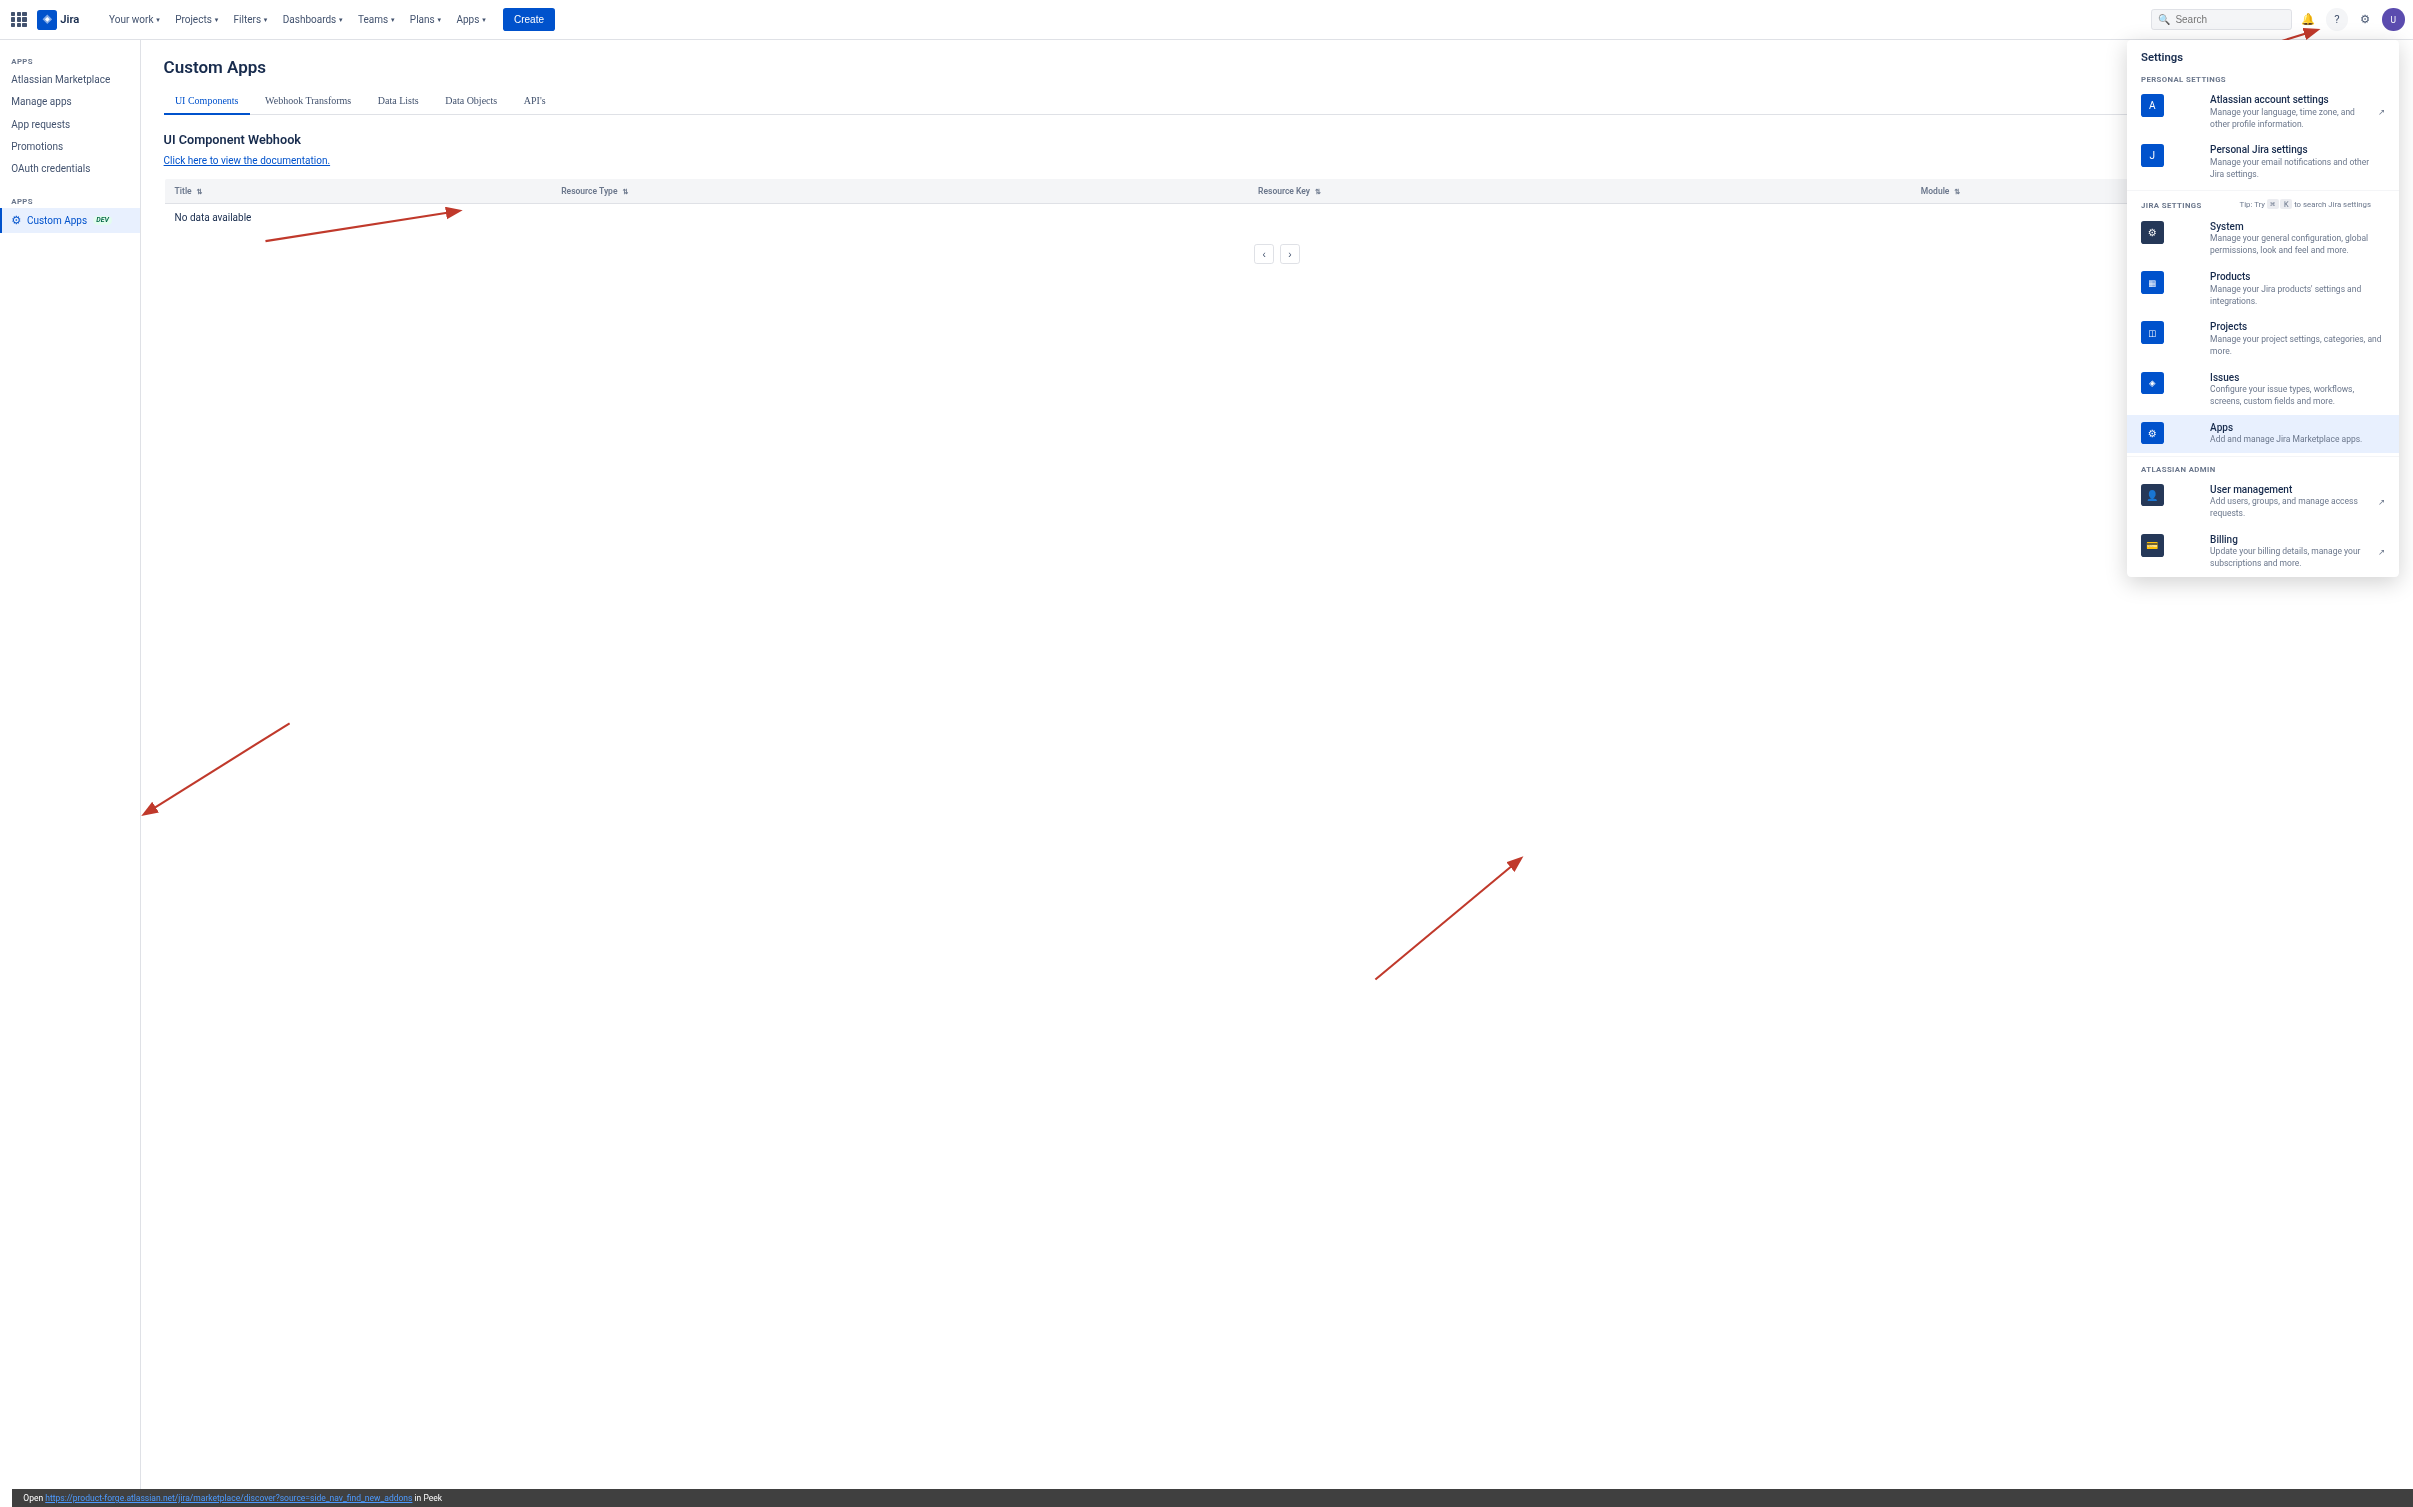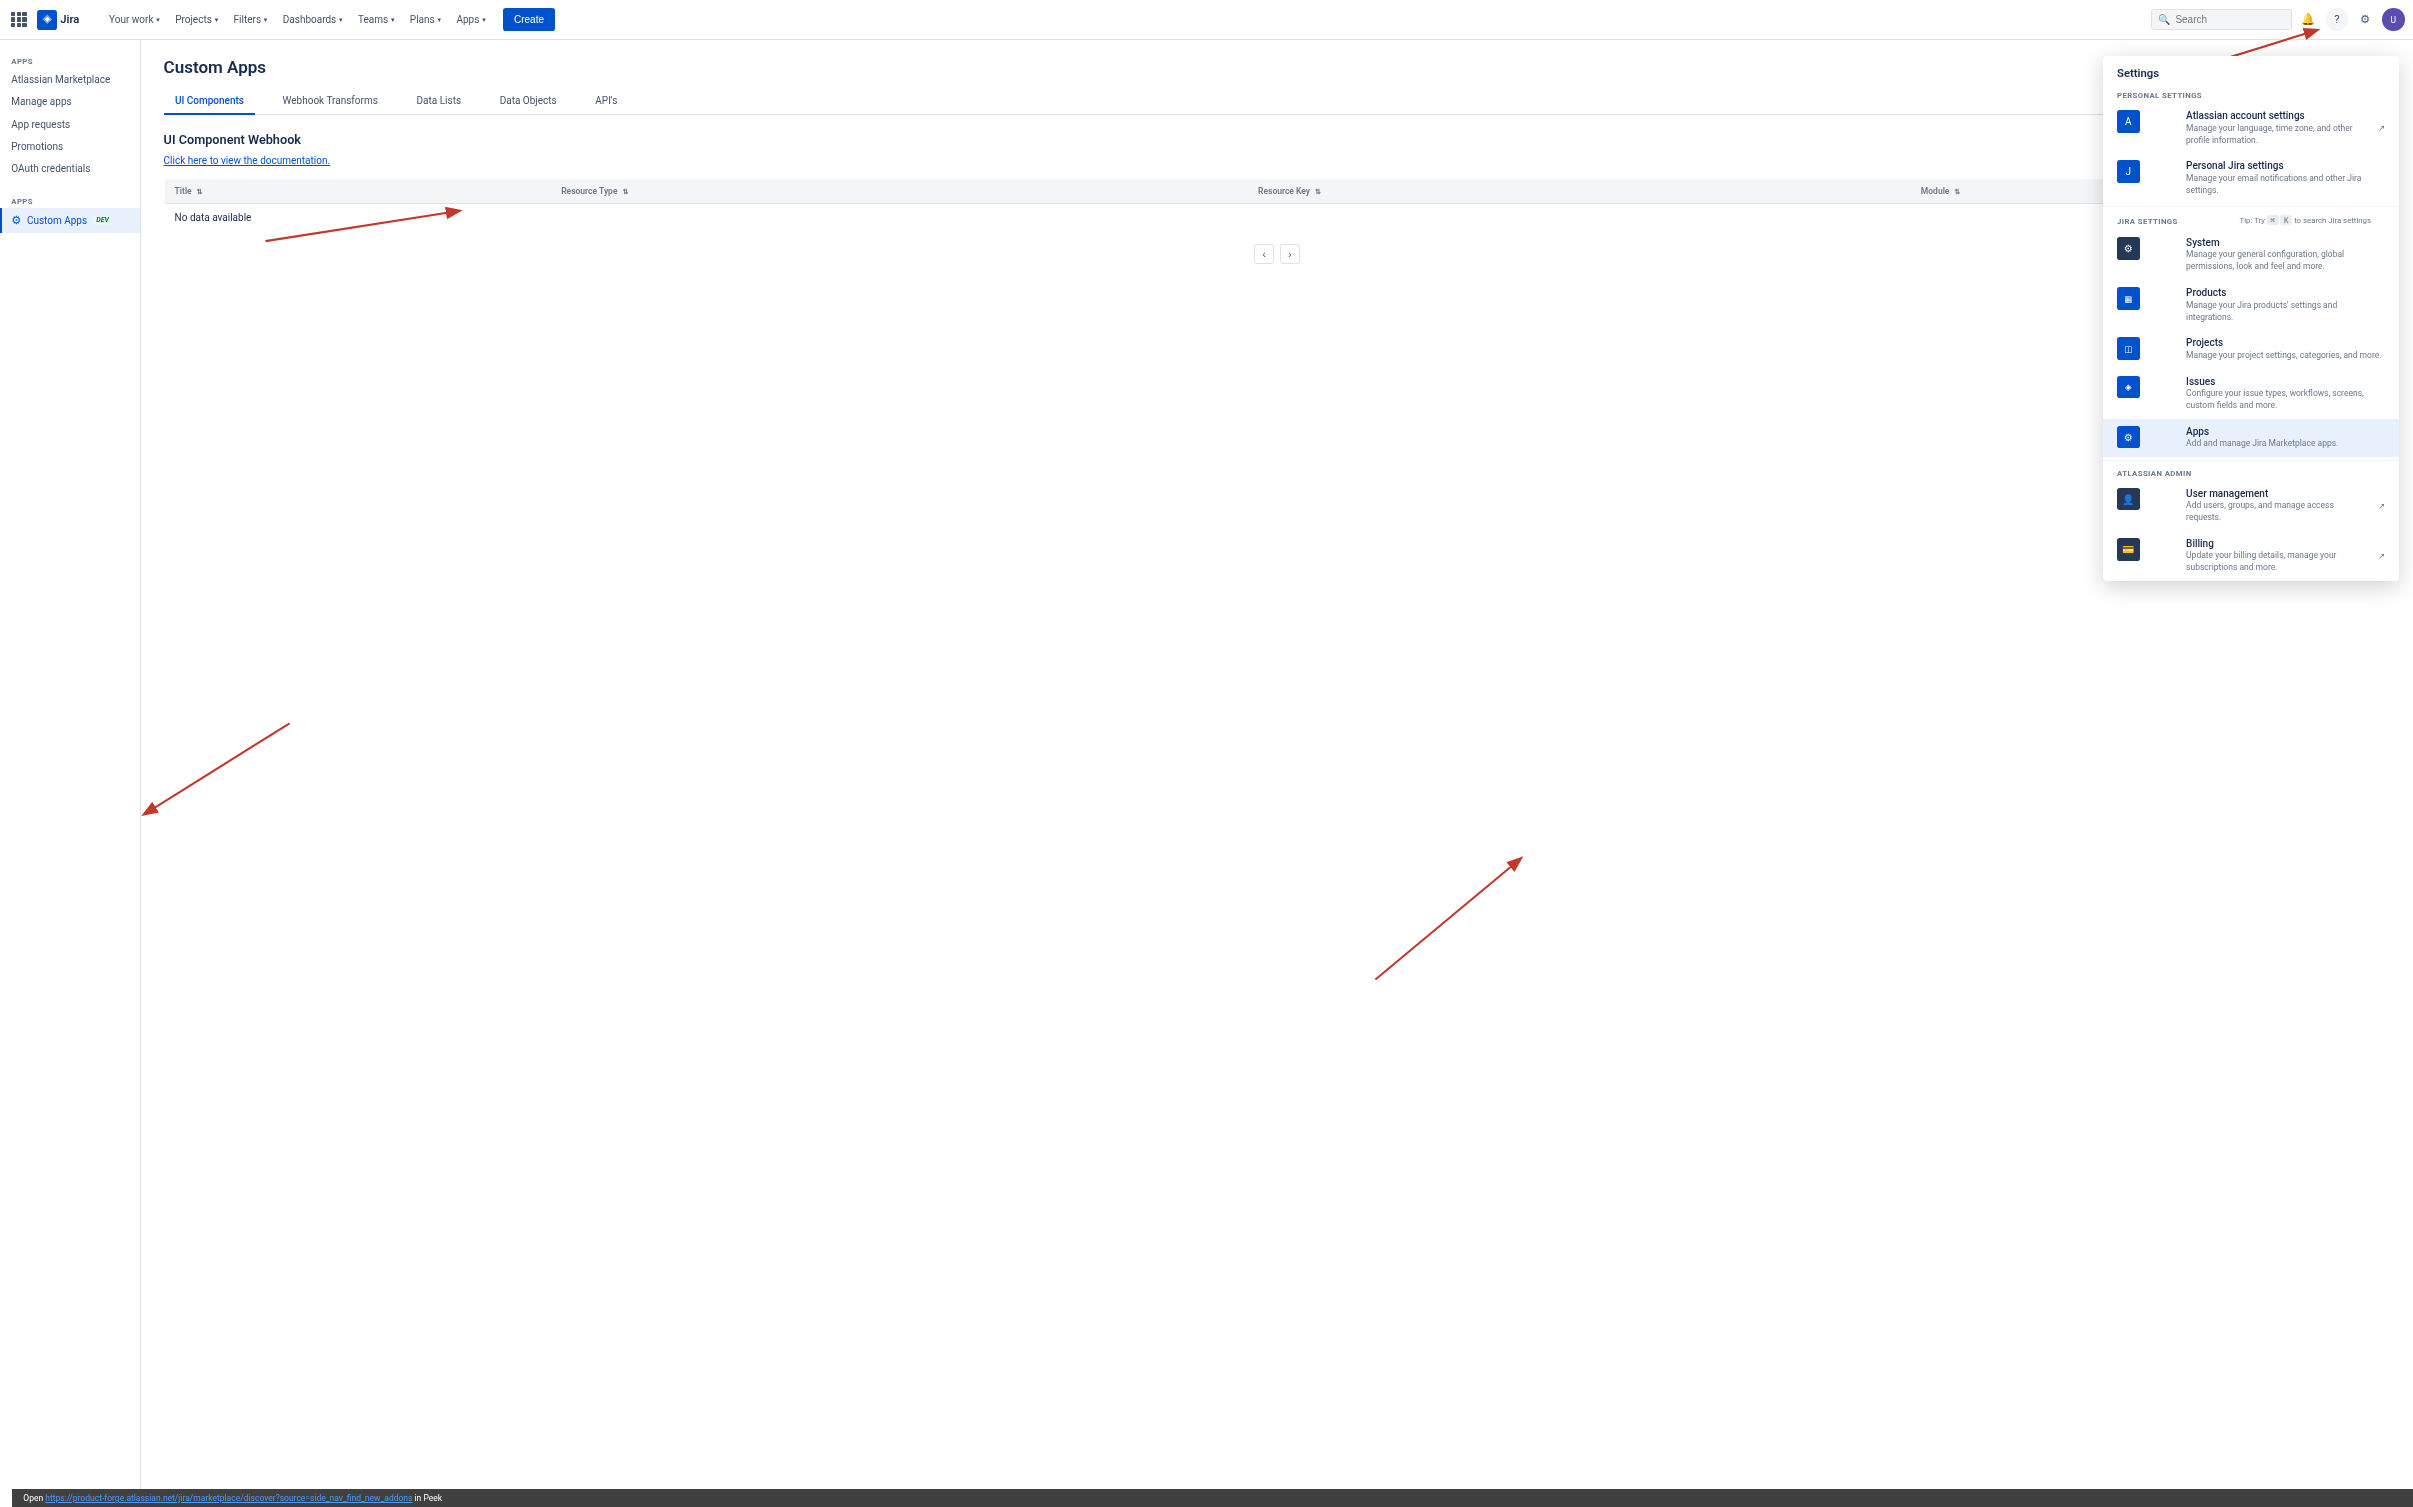--- a/index.html
+++ b/index.html
@@ -37,40 +37,40 @@
     .sidebar-item.active { background: #e8f0fe; color: #0052cc; border-left: 2.1px solid #0052cc; padding-left: 9.2px; }
     .sidebar-badge { background: #dfe1e6; color: #42526e; font-size: 7px; padding: 0.7px 3.5px; border-radius: 7px; font-weight: 600; font-style: italic; }
     .sidebar-badge.dev { background: #e3fcef; color: #006644; }
 
     
     .main { flex: 1; overflow-y: auto; background: #fff; }
     .main-inner { padding: 17px 22.6px; max-width: 100%; }
     .page-title { font-size: 17px; font-weight: 600; color: #172b4d; margin-bottom: 11.3px; }
 
     
-    .tabs { display: flex; border-bottom: 1.4px solid #dfe1e6; margin-bottom: 17px; gap: 16px; }
+    .tabs { display: flex; border-bottom: 1.4px solid #dfe1e6; margin-bottom: 17px; gap: 4px; font-family: Liberation Serif, serif; }
     .tab { padding: 7px 11.3px; cursor: pointer; color: #42526e; font-size: 10px; border-bottom: 2.1px solid transparent; margin-bottom: -1.4px; }
     .tab.active { color: #0052cc; border-bottom-color: #0052cc; font-weight: 500; }
 
     .section-title { font-size: 12.7px; font-weight: 600; color: #172b4d; margin-bottom: 8.5px; }
     .section-desc { color: #42526e; font-size: 10px; margin-bottom: 5.6px; }
     .section-link { color: #0052cc; text-decoration: underline; cursor: pointer; font-size: 10px; }
 
     
     .data-table { width: 100%; border-collapse: collapse; margin-top: 11.3px; border: 0.7px solid #dfe1e6; border-radius: 2.8px; overflow: hidden; }
     .data-table th { background: #f4f5f7; padding: 7px 10px; text-align: left; font-size: 8.5px; font-weight: 600; color: #6b778c; border-bottom: 0.7px solid #dfe1e6; }
     .data-table td { padding: 8.5px 10px; border-bottom: 0.7px solid #f4f5f7; color: #172b4d; font-size: 10px; }
     .sort-icon { font-size: 7px; margin-left: 2.8px; color: #6b778c; }
     .no-data { color: #6b778c; font-size: 10px; }
 
     .pagination { display: flex; align-items: center; justify-content: center; gap: 5.6px; margin-top: 11.3px; }
     .page-btn { width: 20px; height: 20px; border: 0.7px solid #dfe1e6; background: #fff; cursor: pointer; border-radius: 2.8px; display: flex; align-items: center; justify-content: center; color: #42526e; font-size: 10px; }
 
     
-    .settings-overlay { position: fixed; top: 56px; right: 14px; width: 296px; background: #fff; border-radius: 4.2px; box-shadow: 0 5.6px 22.6px rgba(0,0,0,0.18); z-index: 300; overflow: hidden; }
+    .settings-overlay { position: fixed; top: 40px; right: 14px; width: 272px; background: #fff; border-radius: 4.2px; box-shadow: 0 5.6px 22.6px rgba(0,0,0,0.18); z-index: 300; overflow: hidden; }
     .settings-header { padding: 11.3px 14px 5.6px; font-size: 11.3px; font-weight: 600; color: #172b4d; }
     .settings-group-title { font-size: 7.8px; font-weight: 700; color: #6b778c; padding: 5.6px 14px 2.8px; text-transform: uppercase; letter-spacing: 0.05em; }
     .settings-item { display: flex; align-items: flex-start; padding: 7px 14px; cursor: pointer; gap: 8.5px; }
     .settings-item.active-settings { background: #e8f0fe; }
     .settings-icon { width: 22.6px; height: 22.6px; border-radius: 2.8px; display: flex; align-items: center; justify-content: center; flex-shrink: 0; color: #fff; font-size: 10px; }
     .settings-icon.blue { background: #0052cc; }
     .settings-icon.dark { background: #253858; }
     .settings-text { flex: 1; margin-left: 38px; }
     .settings-item-title { font-size: 10px; font-weight: 500; color: #172b4d; margin-bottom: 1.4px; }
     .settings-item-desc { font-size: 8.5px; color: #6b778c; line-height: 1.4; }

